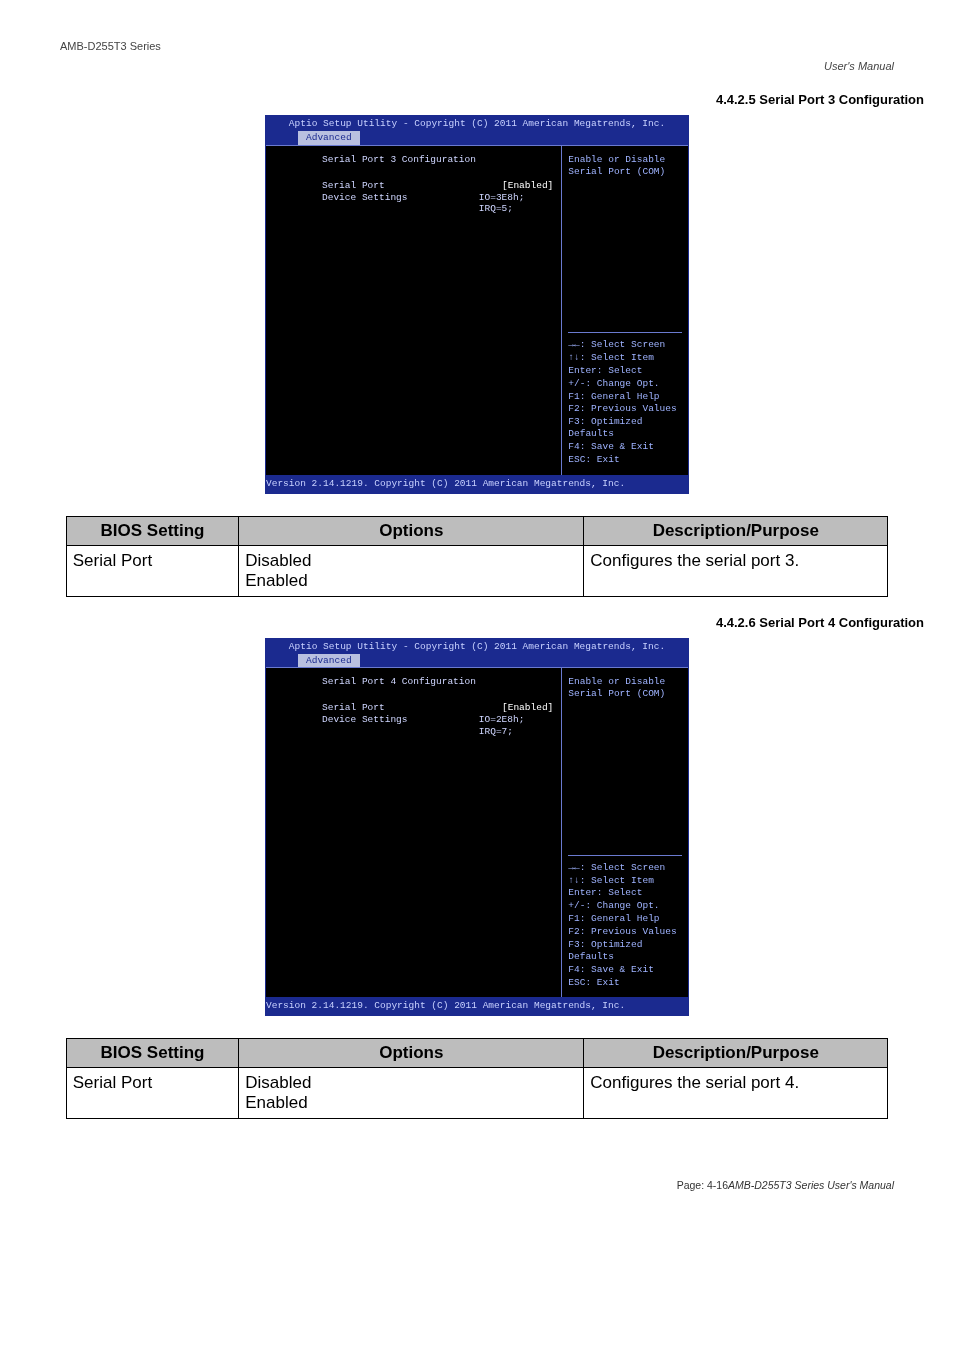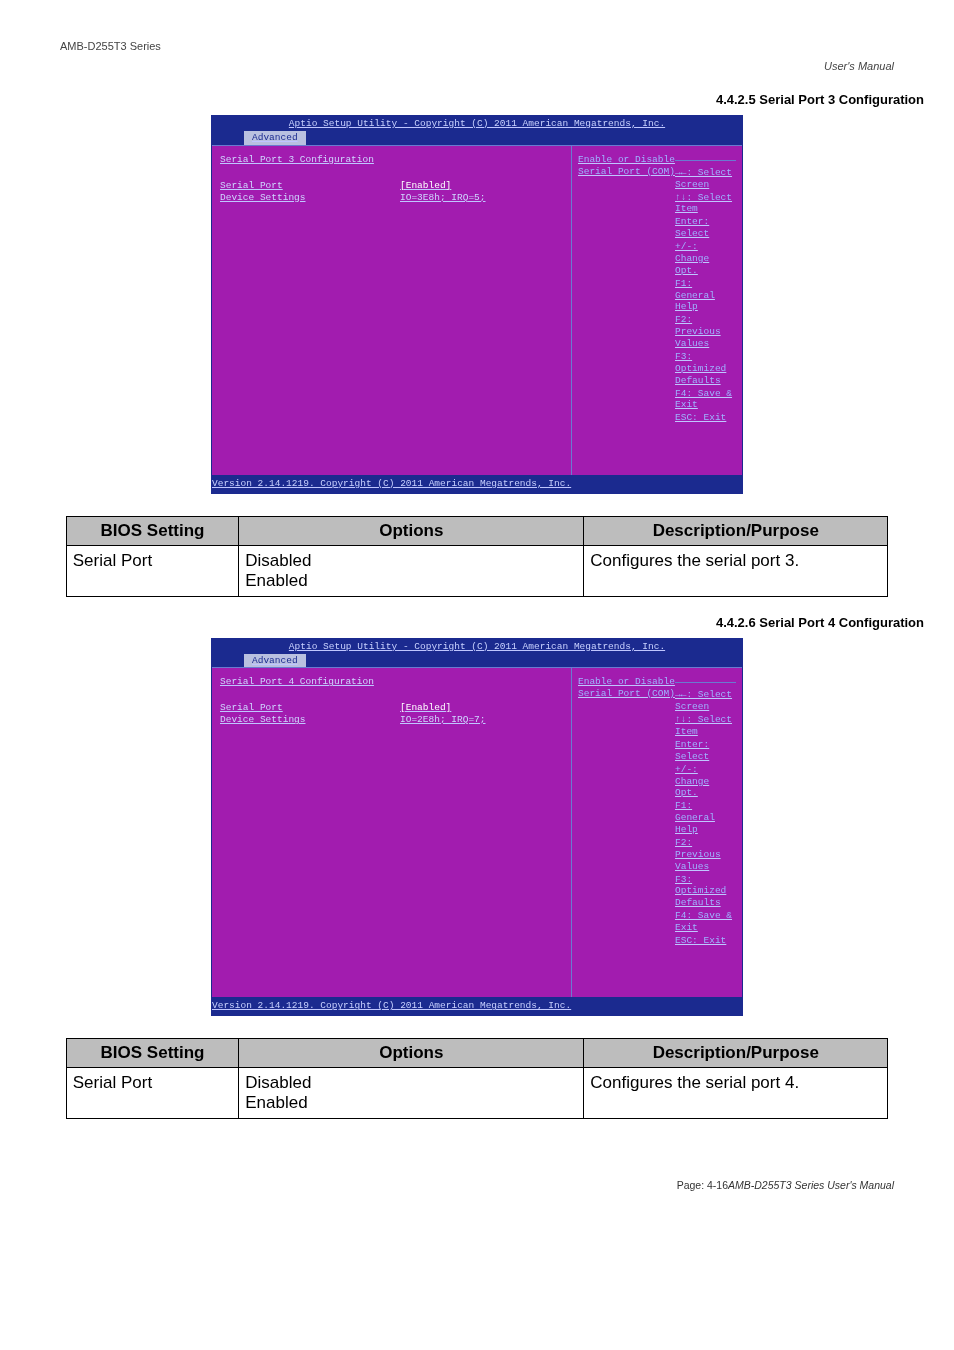--- a/index.html
+++ b/index.html
@@ -25,63 +25,64 @@
     margin-bottom: 20px;
     padding-right: 30px;
   }
   .section-title {
     font-size: 13px;
     font-weight: bold;
     margin: 14px 0 8px 30px;
     text-align: right;
   }
   .bios-box {
-    width: 532px;
+    width: 424px;
     margin: 8px auto 22px auto;
     border: 1px solid #1b2a8f;
     background: #1b2a8f;
     color: #bfc6ff;
     font-family: "Courier New", monospace;
     font-size: 9.5px;
     line-height: 1.25;
-    text-decoration: underline;
   }
   .bios-top {
     background: #1b2a8f;
     color: #c8d1ff;
     text-align: center;
     padding: 2px 0 1px 0;
   }
   .tab-row {
     display: flex;
     background: #1b2a8f;
     padding-left: 32px;
   }
   .tab {
     background: #b9c0e0;
     color: #1b2a8f;
     padding: 1px 8px;
     font-size: 9.5px;
   }
   .bios-body {
     display: flex;
-    background: #a21caf;
+    background: #000000;
     min-height: 330px;
     border-top: 1px solid #6a7ad0;
+    padding-left: 48px;
   }
   .main-panel {
     flex: 1;
     border-right: 1px solid #6a7ad0;
     padding: 8px 8px;
     color: #cfd6ff;
   }
   .right-panel {
     width: 170px;
     padding: 8px 6px;
     display: flex;
+    flex-direction: column;
     justify-content: space-between;
     color: #9fb3ff;
   }
   .row { display: flex; }
   .label { width: 180px; }
   .value-selected { color: #fff; }
   .gray-val { color: #cfd6ff; }
   .hint-block { }
   .keys-block { border-top: 1px solid #6a7ad0; padding-top: 6px; margin-top: 6px; }
   .keys-block div { margin-bottom: 1px; }

